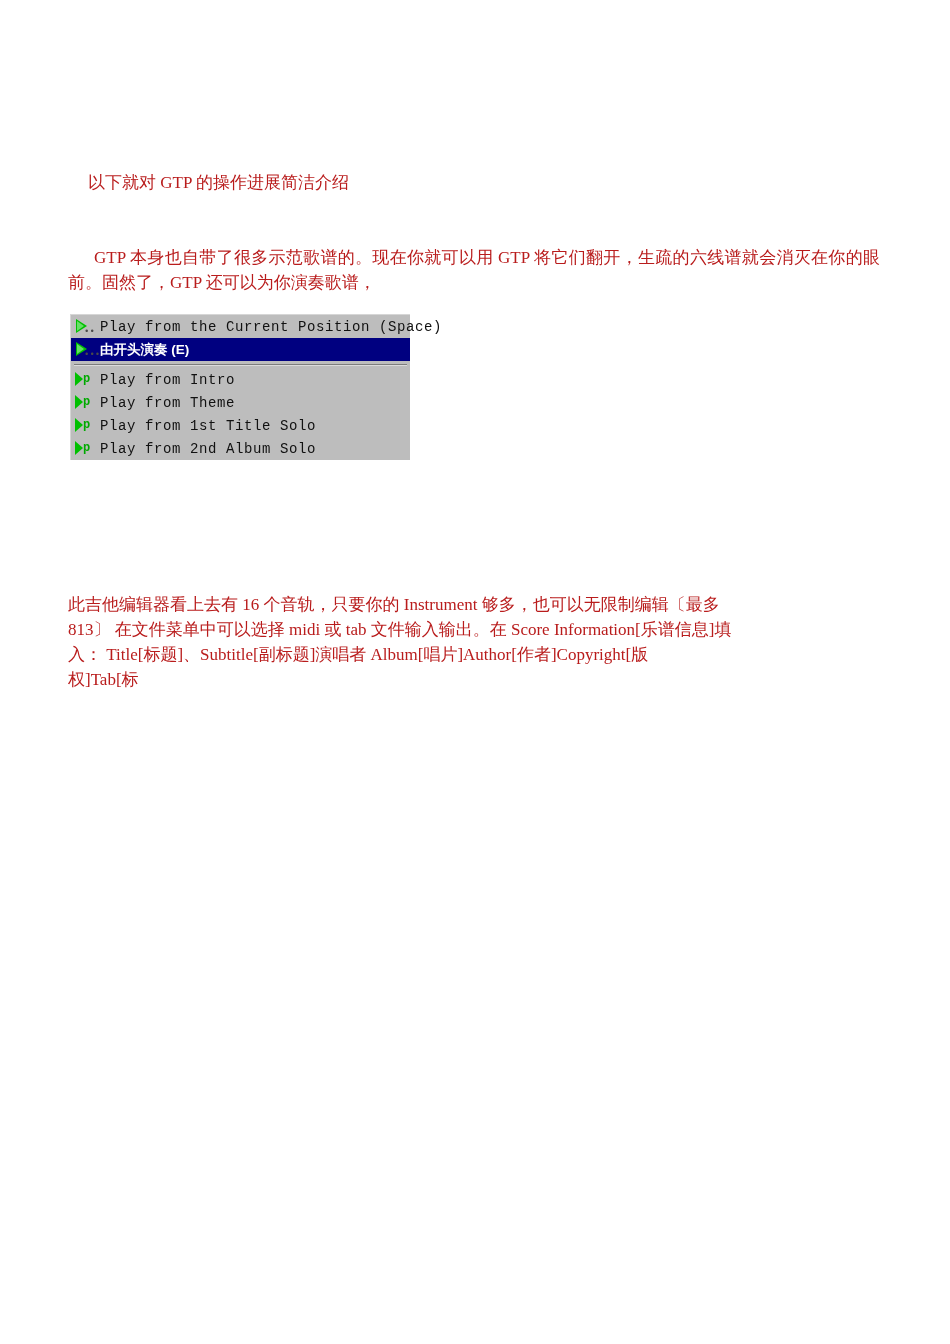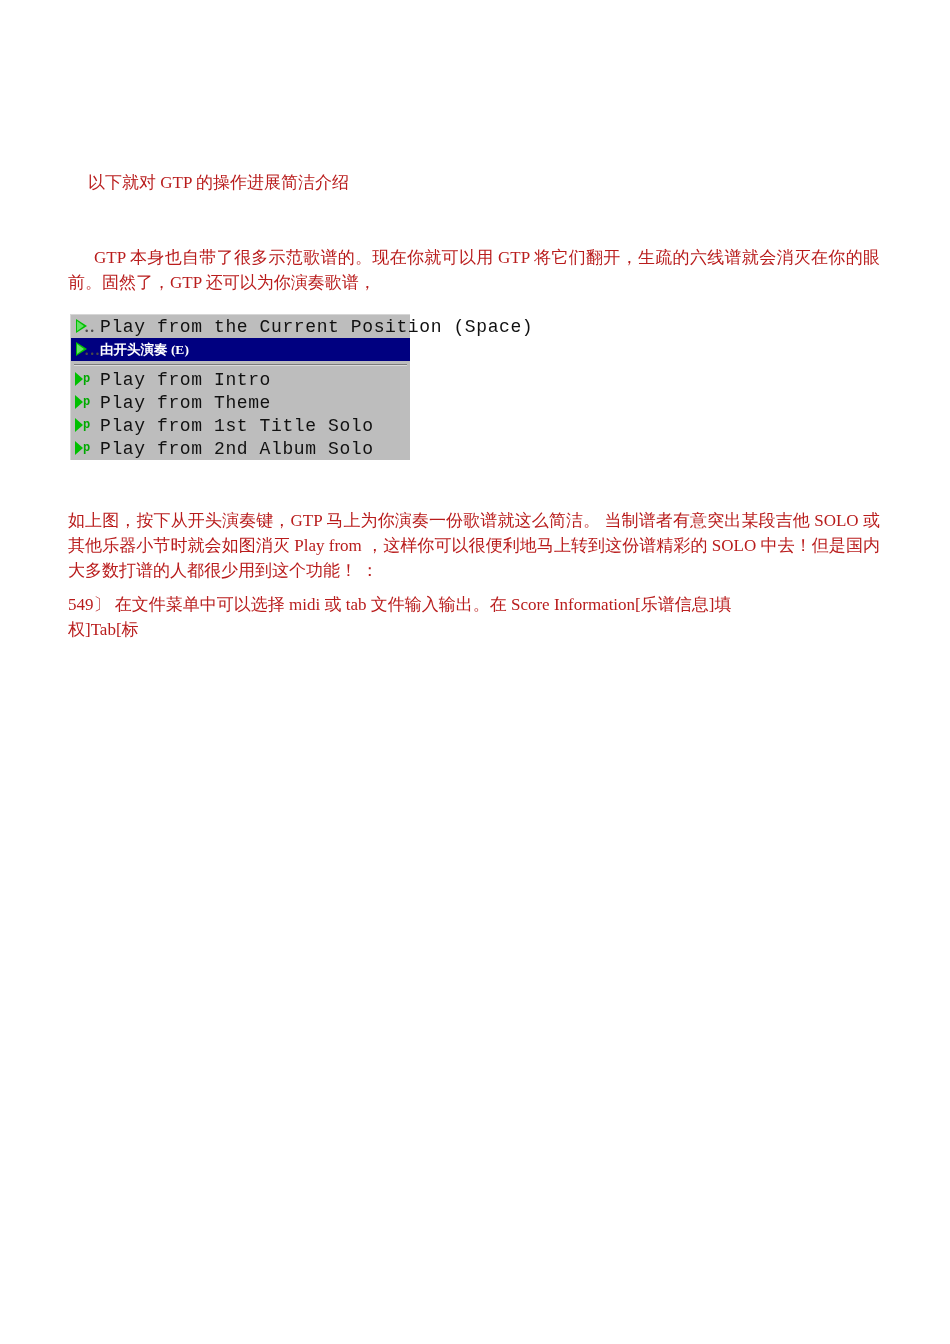--- a/index.html
+++ b/index.html
@@ -84,28 +84,28 @@
     position: relative;
     height: 23px;
     display: flex;
     align-items: center;
     padding-left: 4px;
     box-sizing: border-box;
     white-space: nowrap;
   }
 
   .menu-item .mi-label {
-    font-size: 18px;
+    font-size: 14px;
     color: #111111;
     letter-spacing: 0.6px;
     padding-left: 6px;
   }
 
   .menu-item.cjk .mi-label {
-    font-family: Liberation Serif, serif;
+    font-family: Liberation Sans, sans-serif;
     font-size: 13.5px;
     font-weight: 700;
     letter-spacing: 0px;
   }
 
   .menu-item.selected {
     background: #000080;
   }
   .menu-item.selected .mi-label {
     color: #ffffff;
@@ -259,20 +259,21 @@
     <div class="menu-item">
       <span class="mi-icon">
         <span class="tri-small"></span>
         <span class="glyph-p">p</span>
       </span>
       <span class="mi-label">Play from 2nd Album Solo</span>
     </div>
 
   </div>
 
-  <div class="para p-third">如上图，按下从开头演奏键，GTP 马上为你演奏一份歌谱就这么简洁。 当制谱者有意突出某段吉他 SOLO 或其他乐器小节时就会如图消灭 Play from ，这样你可以很便利地马上转到这份谱精彩的 SOLO 中去！但是国内大多数打谱的人都很少用到这个功能！ ：</div>
 
   <div class="para p-fourth">
-    <div>549〕 在文件菜单中可以选择 midi 或 tab 文件输入输出。在 Score Information[乐谱信息]填</div>
+    <div>此吉他编辑器看上去有 16 个音轨，只要你的 Instrument 够多，也可以无限制编辑〔最多</div>
+    <div>813〕 在文件菜单中可以选择 midi 或 tab 文件输入输出。在 Score Information[乐谱信息]填</div>
+    <div>入： Title[标题]、Subtitle[副标题]演唱者 Album[唱片]Author[作者]Copyright[版</div>
     <div>权]Tab[标</div>
   </div>
 
 </div>
 
 </body></html>

